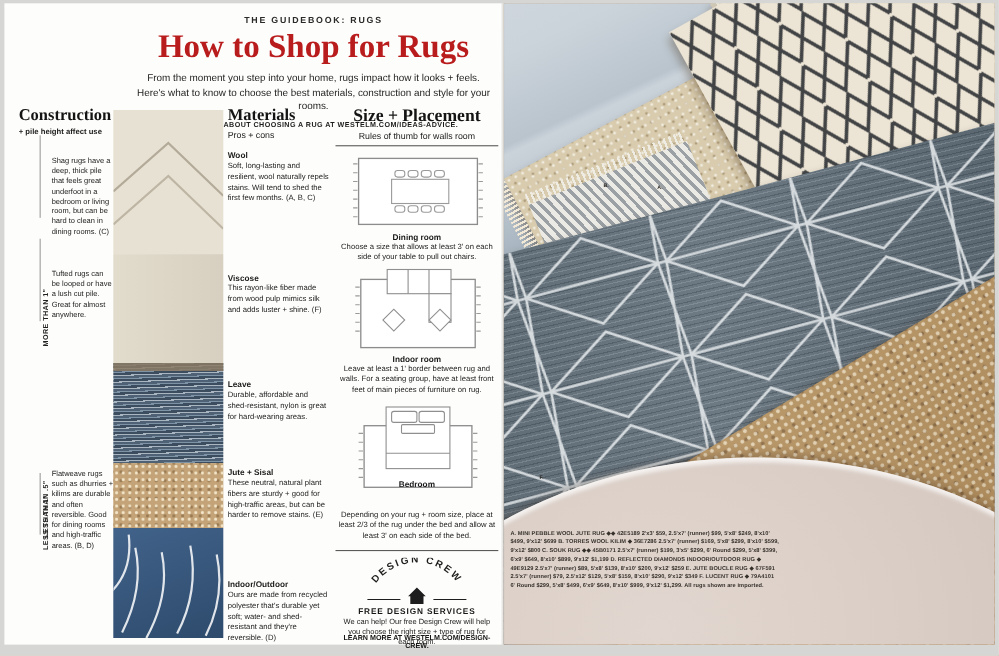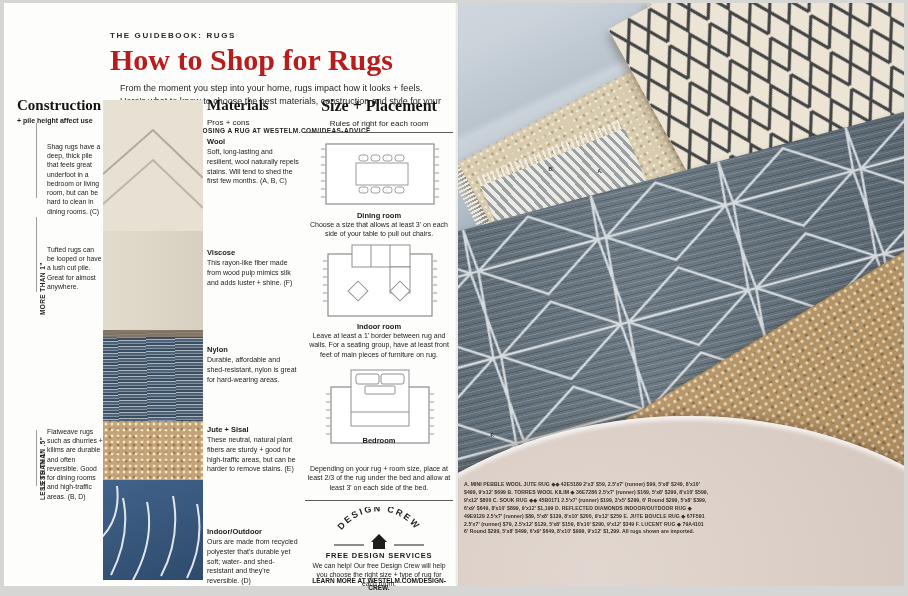--- a/index.html
+++ b/index.html
@@ -3,21 +3,21 @@
 <meta charset="utf-8">
 <style>
   * { margin:0; padding:0; box-sizing:border-box; }
   html,body { width:908px; height:596px; background:#e3e3e3; font-family:"Liberation Sans", sans-serif; }
   .spread { position:relative; width:908px; height:596px; background:#d6d6d4; overflow:hidden; }
   .page { position:absolute; left:4px; top:3px; right:4px; bottom:10px; background:#fdfdfb; }
   .gutter { position:absolute; left:455px; top:3px; width:4px; bottom:10px;
             background:linear-gradient(90deg, rgba(0,0,0,0) 0%, rgba(0,0,0,.10) 50%, rgba(0,0,0,0) 100%); }
 
   
-  .header { position:absolute; left:110px; top:31px; width:350px; text-align:left; color:#1c1c1c; }
+  .header { position:absolute; left:110px; top:14px; width:350px; text-align:center; color:#1c1c1c; }
   .eyebrow { font-size:8px; font-weight:bold; letter-spacing:1.6px; color:#2a2a2a; }
   .title   { font-family:"Liberation Serif", serif; font-size:30px; font-weight:bold; margin-top:3px; color:#b91c1c; }
   .intro   { font-size:9px; line-height:1.4; margin:5px auto 0; width:330px; color:#262626; }
   .learnmore { font-size:6.5px; font-weight:bold; letter-spacing:.4px; margin-top:7px; color:#1d1d1d; }
 
   
   .col-title { font-family:"Liberation Serif", serif; font-size:15px; font-weight:bold; color:#141414; }
   .col-sub   { font-size:7px; font-weight:bold; margin-top:3px; color:#222; }
   .construction-head { position:absolute; left:17px; top:97px; width:86px; }
   .c-sec { position:absolute; left:36px; width:66px; }
@@ -194,35 +194,35 @@
   </div>
   <div class="m-item" id="mwool">
     <div class="m-name">Wool</div>
     <div class="m-body">Soft, long-lasting and resilient, wool naturally repels stains. Will tend to shed the first few months. (A, B, C)</div>
   </div>
   <div class="m-item" id="mviscose">
     <div class="m-name">Viscose</div>
     <div class="m-body">This rayon-like fiber made from wood pulp mimics silk and adds luster + shine. (F)</div>
   </div>
   <div class="m-item" id="mnylon">
-    <div class="m-name">Nylon</div>
+    <div class="m-name">Leave</div>
     <div class="m-body">Durable, affordable and shed-resistant, nylon is great for hard-wearing areas.</div>
   </div>
   <div class="m-item" id="mio">
     <div class="m-name">Indoor/Outdoor</div>
     <div class="m-body">Ours are made from recycled polyester that's durable yet soft; water- and shed-resistant and they're reversible. (D)</div>
   </div>
   <div class="m-item" id="mjute">
     <div class="m-name">Jute + Sisal</div>
     <div class="m-body">These neutral, natural plant fibers are sturdy + good for high-traffic areas, but can be harder to remove stains. (E)</div>
   </div>
 
   <div class="size-head">
     <div class="col-title">Size + Placement</div>
-    <div class="col-sub-light">Rules of right for each room</div>
+    <div class="col-sub-light">Rules of thumb for walls room</div>
   </div>
   <div class="rule" id="rule1"></div>
 
   <div class="diagram" id="diag-dining">
     <svg width="120" height="66" viewBox="0 0 120 66">
       <g stroke="#9a9a9a" stroke-width="1" fill="none">
         <path d="M1 8h4M1 16h4M1 24h4M1 32h4M1 40h4M1 48h4M1 56h4M115 8h4M115 16h4M115 24h4M115 32h4M115 40h4M115 48h4M115 56h4"></path>
       </g>
       <rect x="6" y="3" width="108" height="60" fill="#ffffff" stroke="#8c8c8c" stroke-width="1.2"></rect>
       <rect x="36" y="22" width="52" height="22" fill="#ffffff" stroke="#9a9a9a"></rect>

